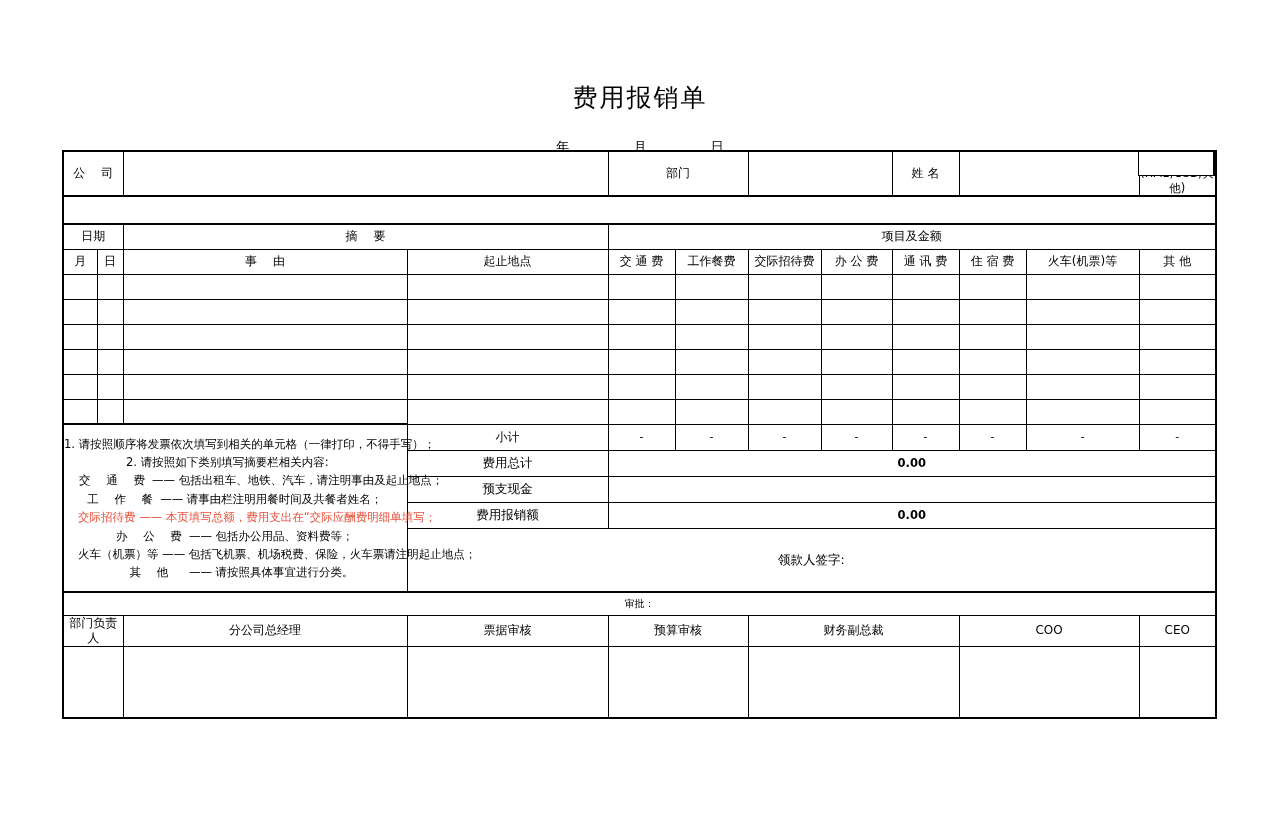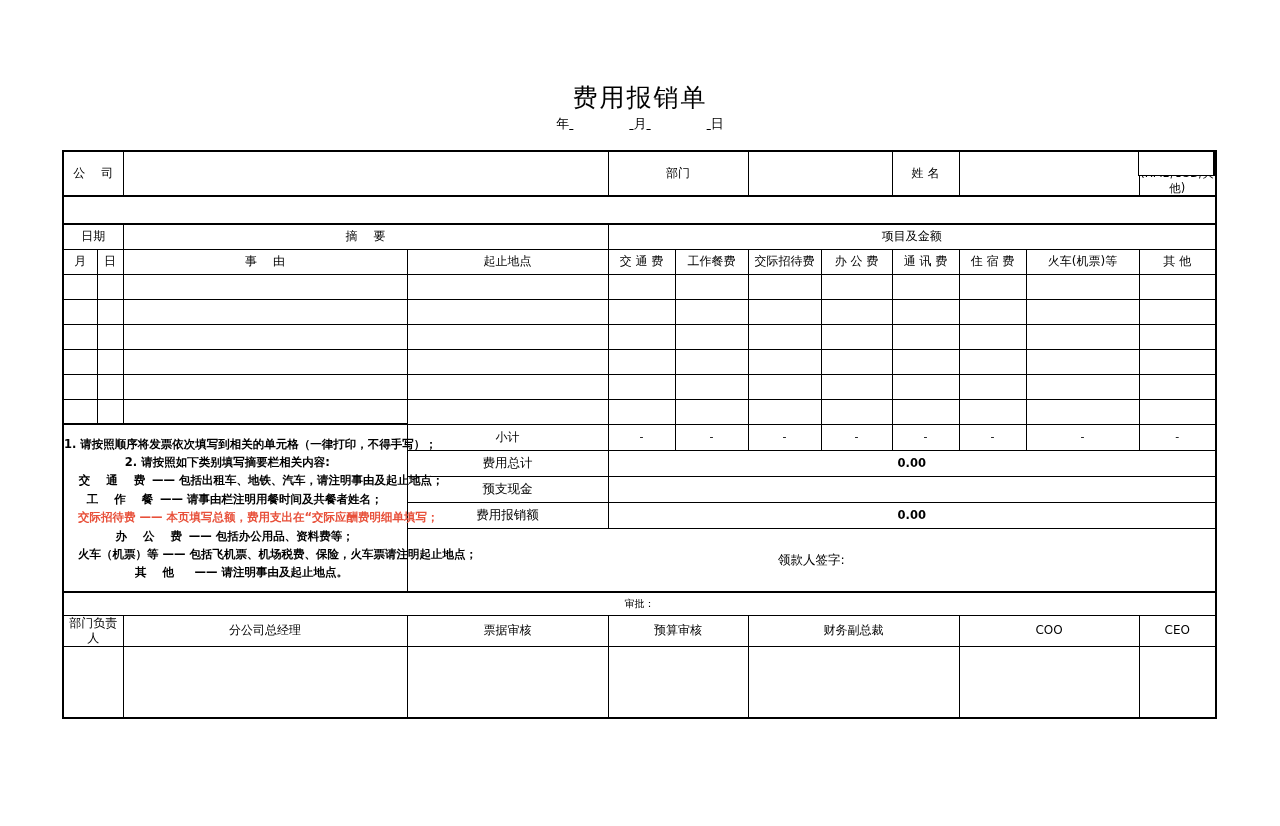--- a/index.html
+++ b/index.html
@@ -33,21 +33,21 @@
     text-align: center;
   }
   .doc-title {
     font-size: 25px;
     letter-spacing: 2px;
     line-height: 32px;
     font-weight: normal;
     margin: 0;
   }
   .date-line {
-    margin-top: 2px;
+    margin-top: 25px;
     font-size: 13px;
     line-height: 16px;
     text-decoration: underline;
   }
   .date-line span { display: inline-block; }
   .dl-gap-a { width: 56px; }
   .dl-gap-b { width: 56px; }
 
   
   table.form {
@@ -84,21 +84,21 @@
   .curr-label { font-size: 11.5px; }
 
   
   .notes {
     text-align: left;
     vertical-align: top;
     padding: 7px 8px 6px 8px;
     font-size: 11.5px;
     line-height: 17.6px;
   }
-  .notes p { margin: 0 16px 0 0; padding: 2px 0; white-space: nowrap; font-weight: bold; }
+  .notes p { margin: 0 16px 0 0; padding: 2px 0; white-space: nowrap; }
   .notes .ind { padding-left: 14px; }
   .notes .red { color: #e8503a; }
   .kw { display: inline-block; }
   .kw-w1 { min-width: 74px; letter-spacing: 6px; }
   .kw-w2 { min-width: 74px; letter-spacing: 6px; }
 
   
   .tot-label { font-size: 12.5px; }
   .tot-val { text-align: left; padding-left: 18px; font-weight: bold; font-size: 11.5px; }
 
@@ -282,21 +282,21 @@
           <p class="ind red">
             <span class="kw">交际招待费</span> <span>——</span> <span>本页填写总额，费用支出在“交际应酬费明细单填写；</span>
           </p>
           <p class="ind">
             <span class="kw kw-w2">办 公 费</span><span>——</span> <span>包括办公用品、资料费等；</span>
           </p>
           <p class="ind">
             <span class="kw">火车（机票）等</span> <span>——</span> <span>包括飞机票、机场税费、保险，火车票请注明起止地点；</span>
           </p>
           <p class="ind">
-            <span class="kw kw-w2">其 他</span><span>——</span> <span>请注明事由及起止地点。</span>
+            <span class="kw kw-w2">其 他</span><span>——</span> <span>请按照具体事宜进行分类。</span>
           </p>
         </td>
         <td>小计</td>
         <td class="righty dash">-</td>
         <td class="righty dash">-</td>
         <td class="righty dash">-</td>
         <td class="righty dash">-</td>
         <td class="righty dash">-</td>
         <td class="righty dash">-</td>
         <td class="righty dash">-</td>

